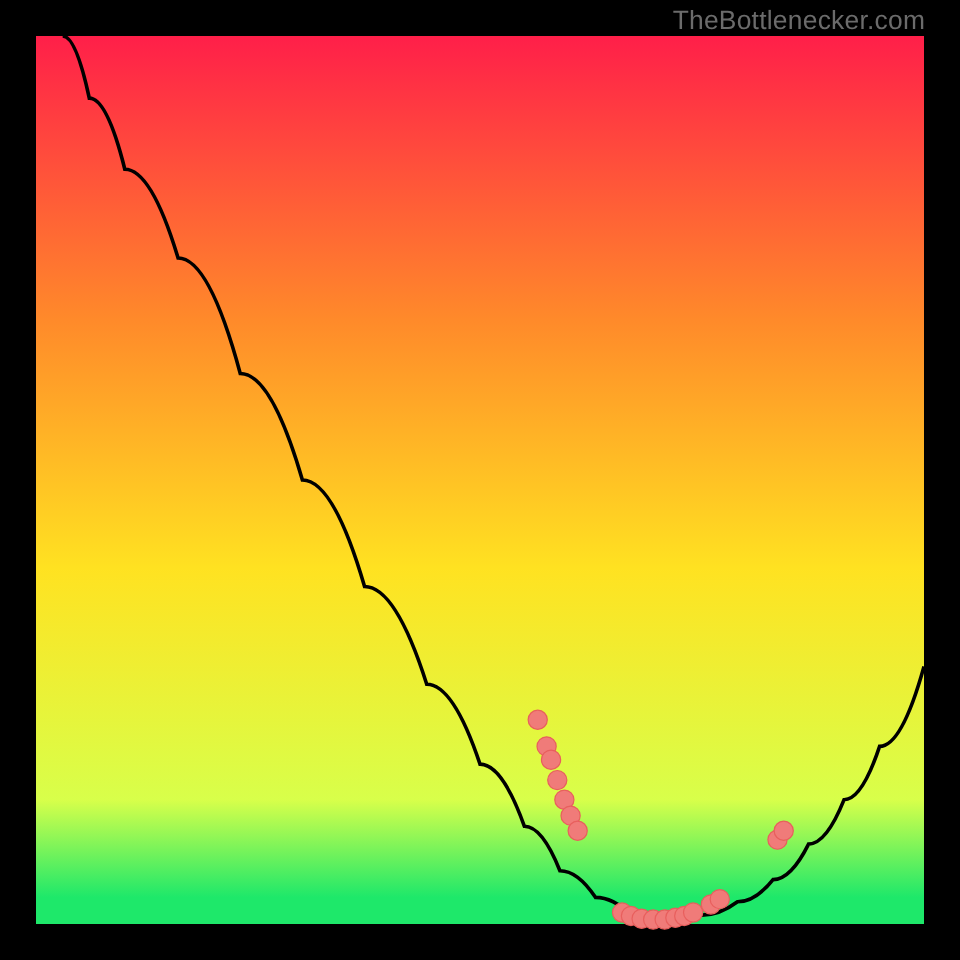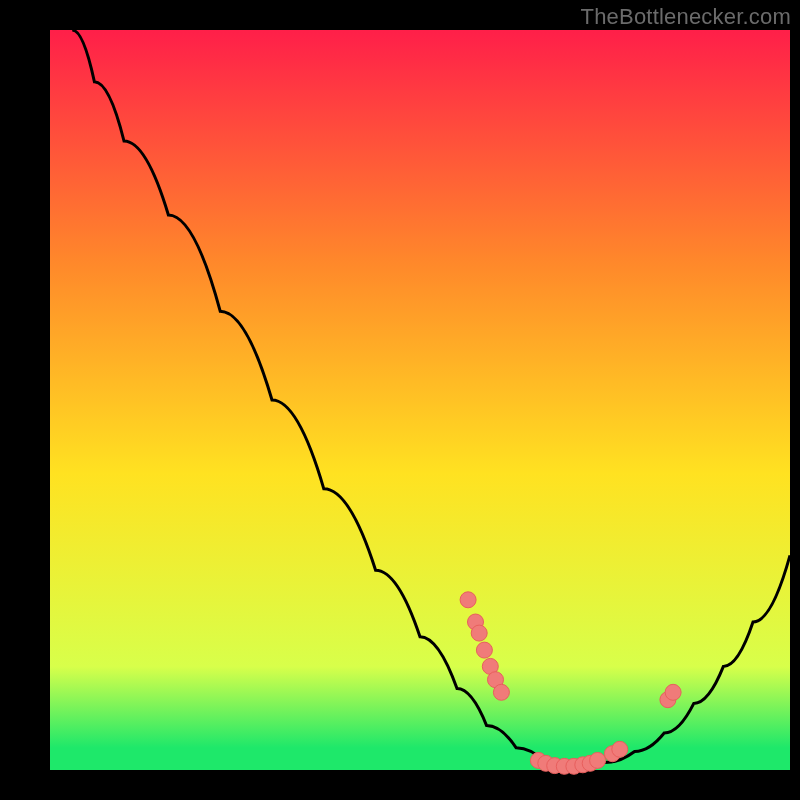--- a/index.html
+++ b/index.html
@@ -8,21 +8,20 @@
     width: 800px;
     height: 800px;
     background: #000;
     font-family: Arial, sans-serif;
     overflow: hidden;
   }
   .canvas-wrap {
     position: relative;
     width: 779px;
     height: 800px;
-    padding-left: 20px;
   }
   svg {
     display: block;
     width: 800px;
     height: 800px;
   }
   .watermark {
     position: absolute;
     top: 4px;
     right: 8px;

